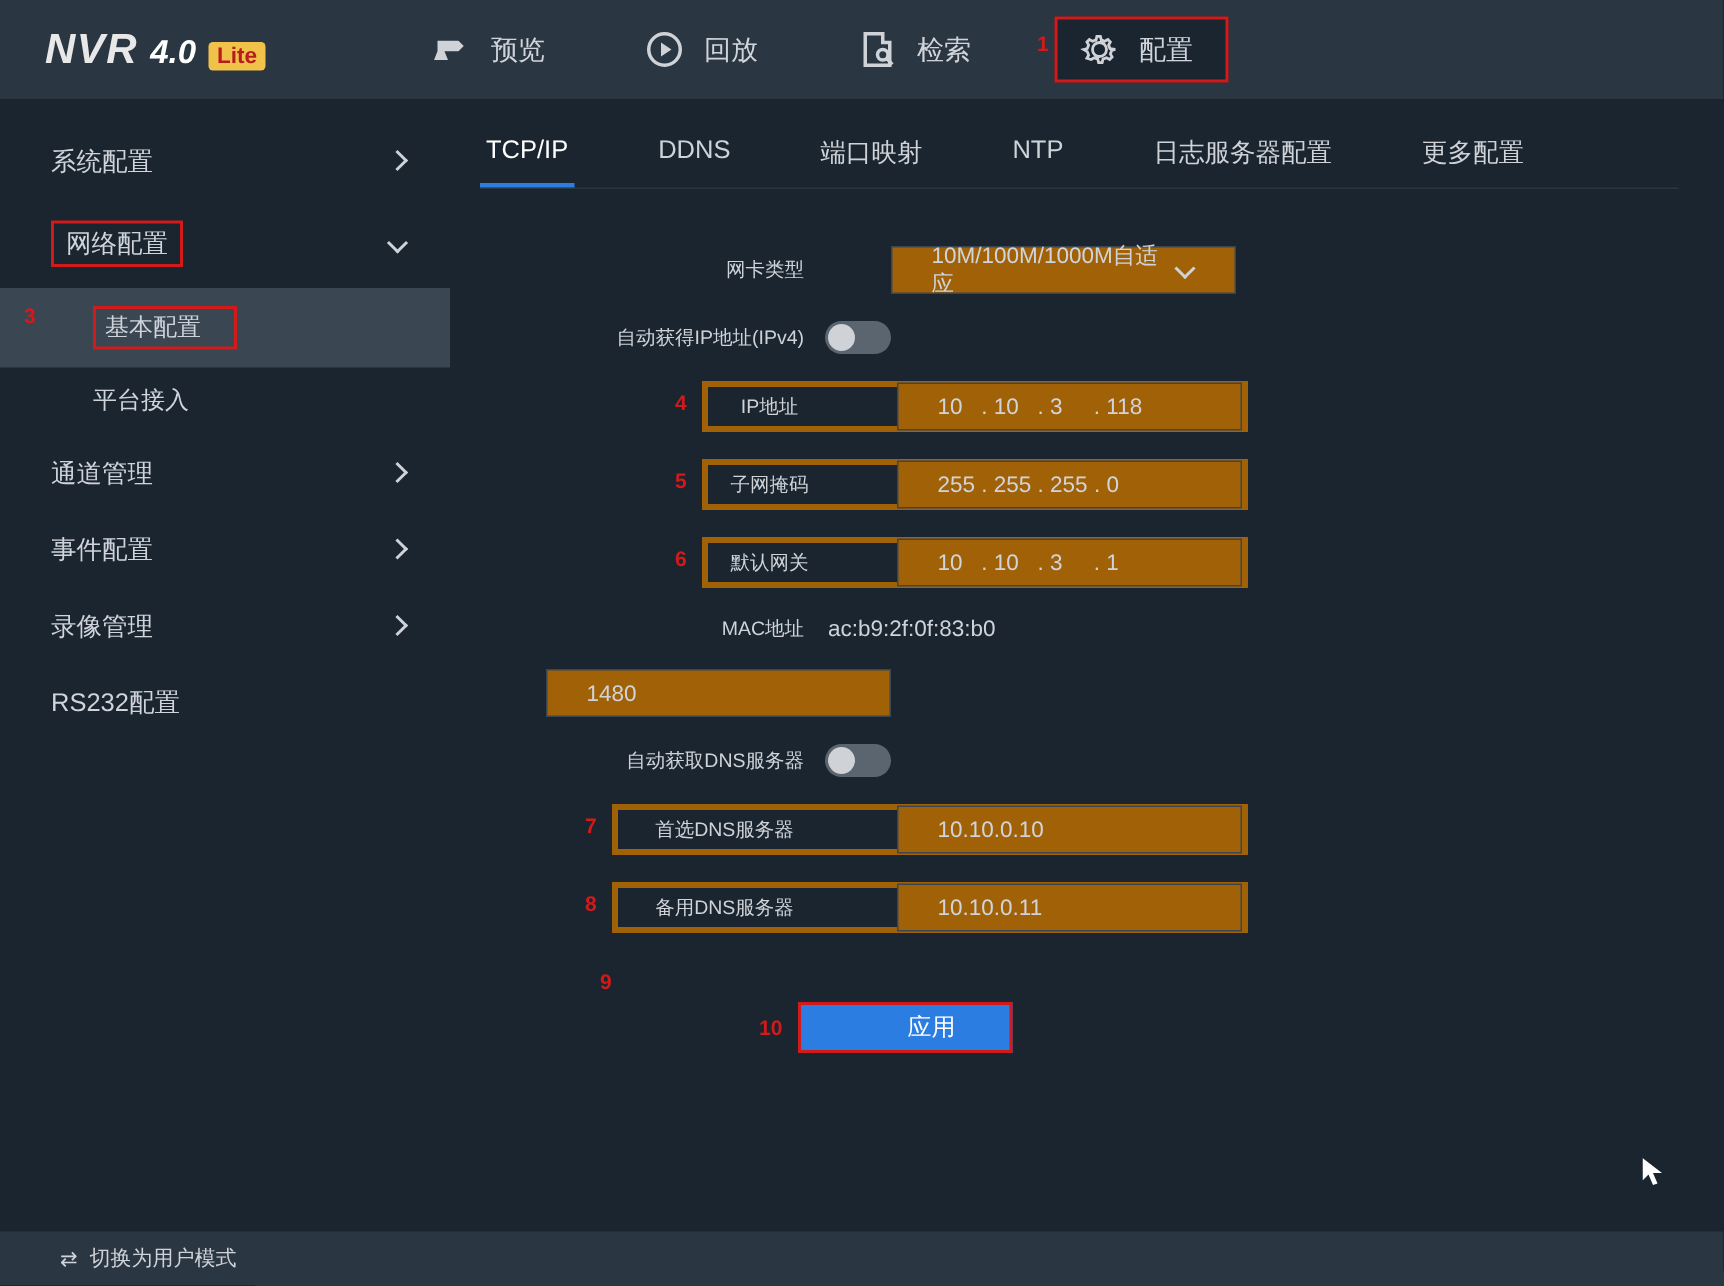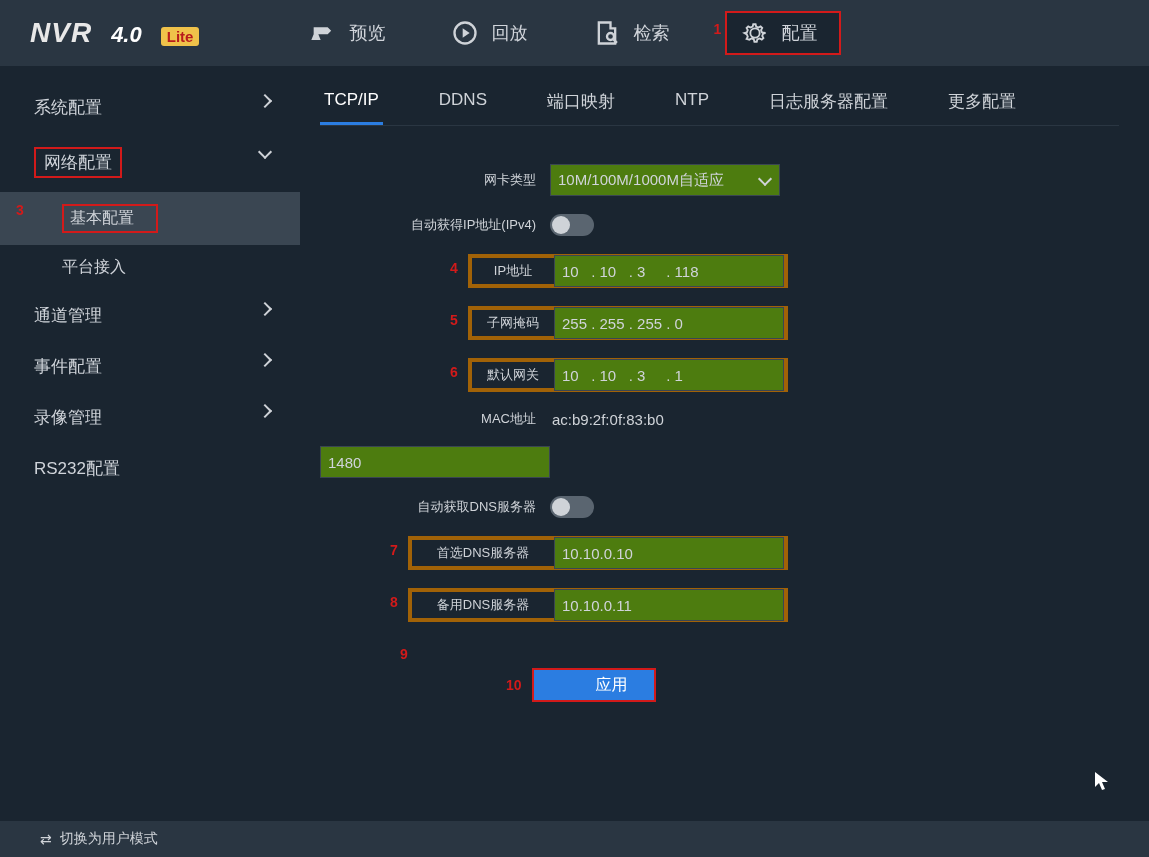--- a/index.html
+++ b/index.html
@@ -13,21 +13,21 @@
       position: relative;
     }
     
     .topbar {
       height: 66px;
       background: #2a3642;
       display: flex;
       align-items: center;
       padding: 0 22px 0 30px;
     }
-    .logo { display: flex; align-items: baseline; gap: 19px; margin-right: 100px; }
+    .logo { display: flex; align-items: baseline; gap: 8px; margin-right: 100px; }
     .logo-nvr { font-size: 28px; font-weight: 800; color: #e8e8e8; font-style: italic; letter-spacing: 1px; }
     .logo-ver { font-size: 22px; color: #ffffff; font-style: italic; font-weight: 600; }
     .logo-lite {
       font-size: 15px; background: #f0c24a; color: #b91c1c;
       padding: 1px 6px; border-radius: 3px; font-weight: 700; text-align: center;
     }
     .nav-items { display: flex; gap: 46px; }
     .nav-item {
       display: flex; align-items: center; gap: 12px;
       font-size: 18px; color: #d0d4da; cursor: pointer;
@@ -37,21 +37,21 @@
     .nav-icon { width: 28px; height: 28px; fill: #cfd3d8; }
     .annot {
       position: absolute; color: #d21a1a; font-size: 14px; font-weight: 600;
       pointer-events: none;
     }
 
     
     .body-wrap { display: flex; height: calc(100% - 66px - 36px); }
     .sidebar { width: 300px; background: #1a2530; padding-top: 16px; }
     .side-item {
-      display: flex; justify-content: space-between;
+      display: flex; align-items: center; justify-content: space-between;
       padding: 14px 28px 14px 34px; font-size: 17px; cursor: pointer;
     }
     .side-sub {
       display: flex; align-items: center;
       padding: 12px 28px 12px 62px; font-size: 16px; cursor: pointer;
     }
     .side-sub.active { background: #3a4652; }
     .chev { width: 12px; height: 12px; }
     .chev-right::before {
       content: ""; display: block; width: 8px; height: 8px;
@@ -77,23 +77,24 @@
     .row {
       display: flex; align-items: center; margin-bottom: 18px;
       position: relative;
     }
     .row .label {
       width: 230px; text-align: right; padding-right: 14px;
       font-size: 13px; color: #cfd3d8;
     }
     .row .value { width: 230px; }
     .row input[type="text"], .row .select {
-      width: 230px; height: 32px; background: #4d7c0f;
+      width: 230px; height: 32px; background: #a16207;
       border: 1px solid #3a4652; color: #d0d4da; font-size: 15px;
-      padding: 0 7px;
+      padding: 0 26px;
+      margin-left: 44px;
     }
     .row .static { font-size: 15px; color: #cfd3d8; padding-left: 2px; }
     .select {
       display: flex; align-items: center; justify-content: space-between;
       cursor: pointer;
     }
     .toggle {
       width: 44px; height: 22px; background: #5a6570; border-radius: 11px;
       position: relative; cursor: pointer;
     }
@@ -103,21 +104,21 @@
     }
     .boxed-wrap {
       border: 4px solid #a16207; display: inline-flex; align-items: center;
       height: 34px;
     }
     .boxed-wrap .label { border: none; outline: none; }
     .boxed-wrap input { border-top: none; border-bottom: none; outline: none; height: 32px; }
 
     .apply-row { display: flex; align-items: center; margin-top: 28px; margin-left: 186px; }
     .apply-btn {
-      width: 124px; height: 34px; background: #2b7de1; color: #fff;
+      width: 143px; height: 34px; background: #2b7de1; color: #fff;
       font-size: 16px; border: 2px solid #d21a1a; cursor: pointer;
       display: flex; align-items: center; justify-content: center; padding-left: 36px;
     }
 
     
     .footer {
       position: absolute; bottom: 0; left: 0; right: 0; height: 36px;
       background: #2a3642; display: flex; align-items: center;
       padding-left: 40px; font-size: 14px; color: #cfd3d8;
     }

